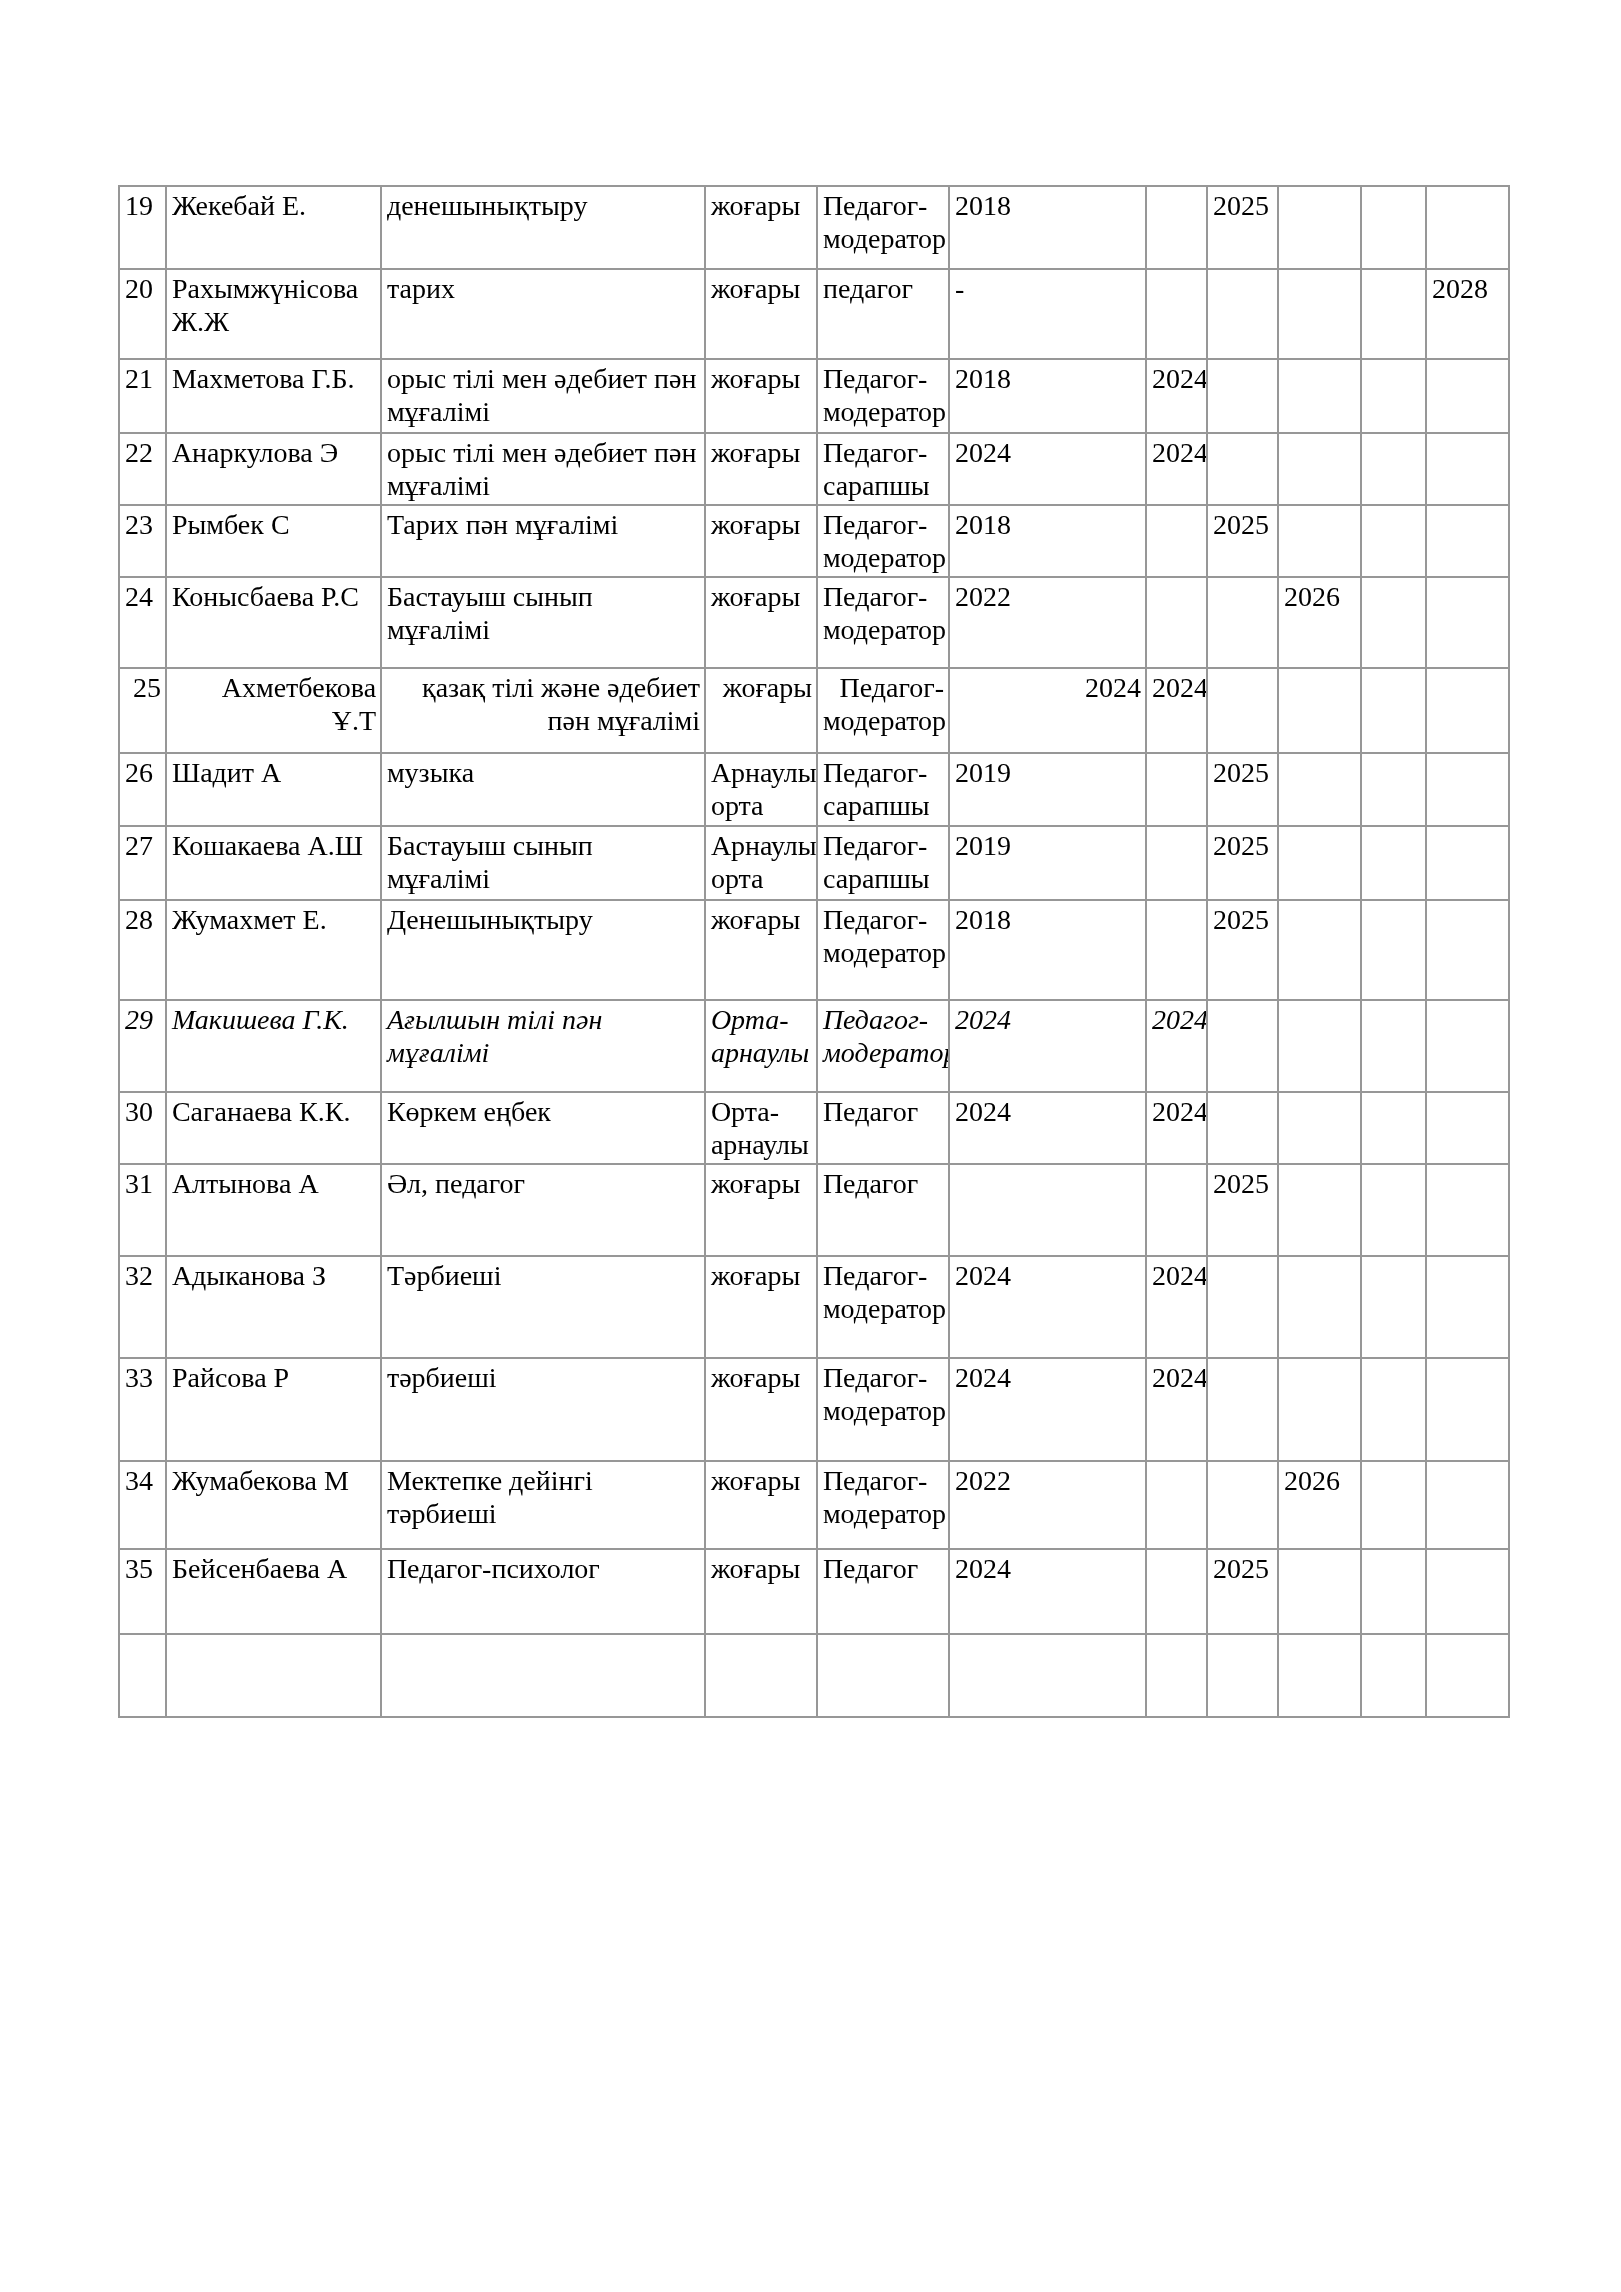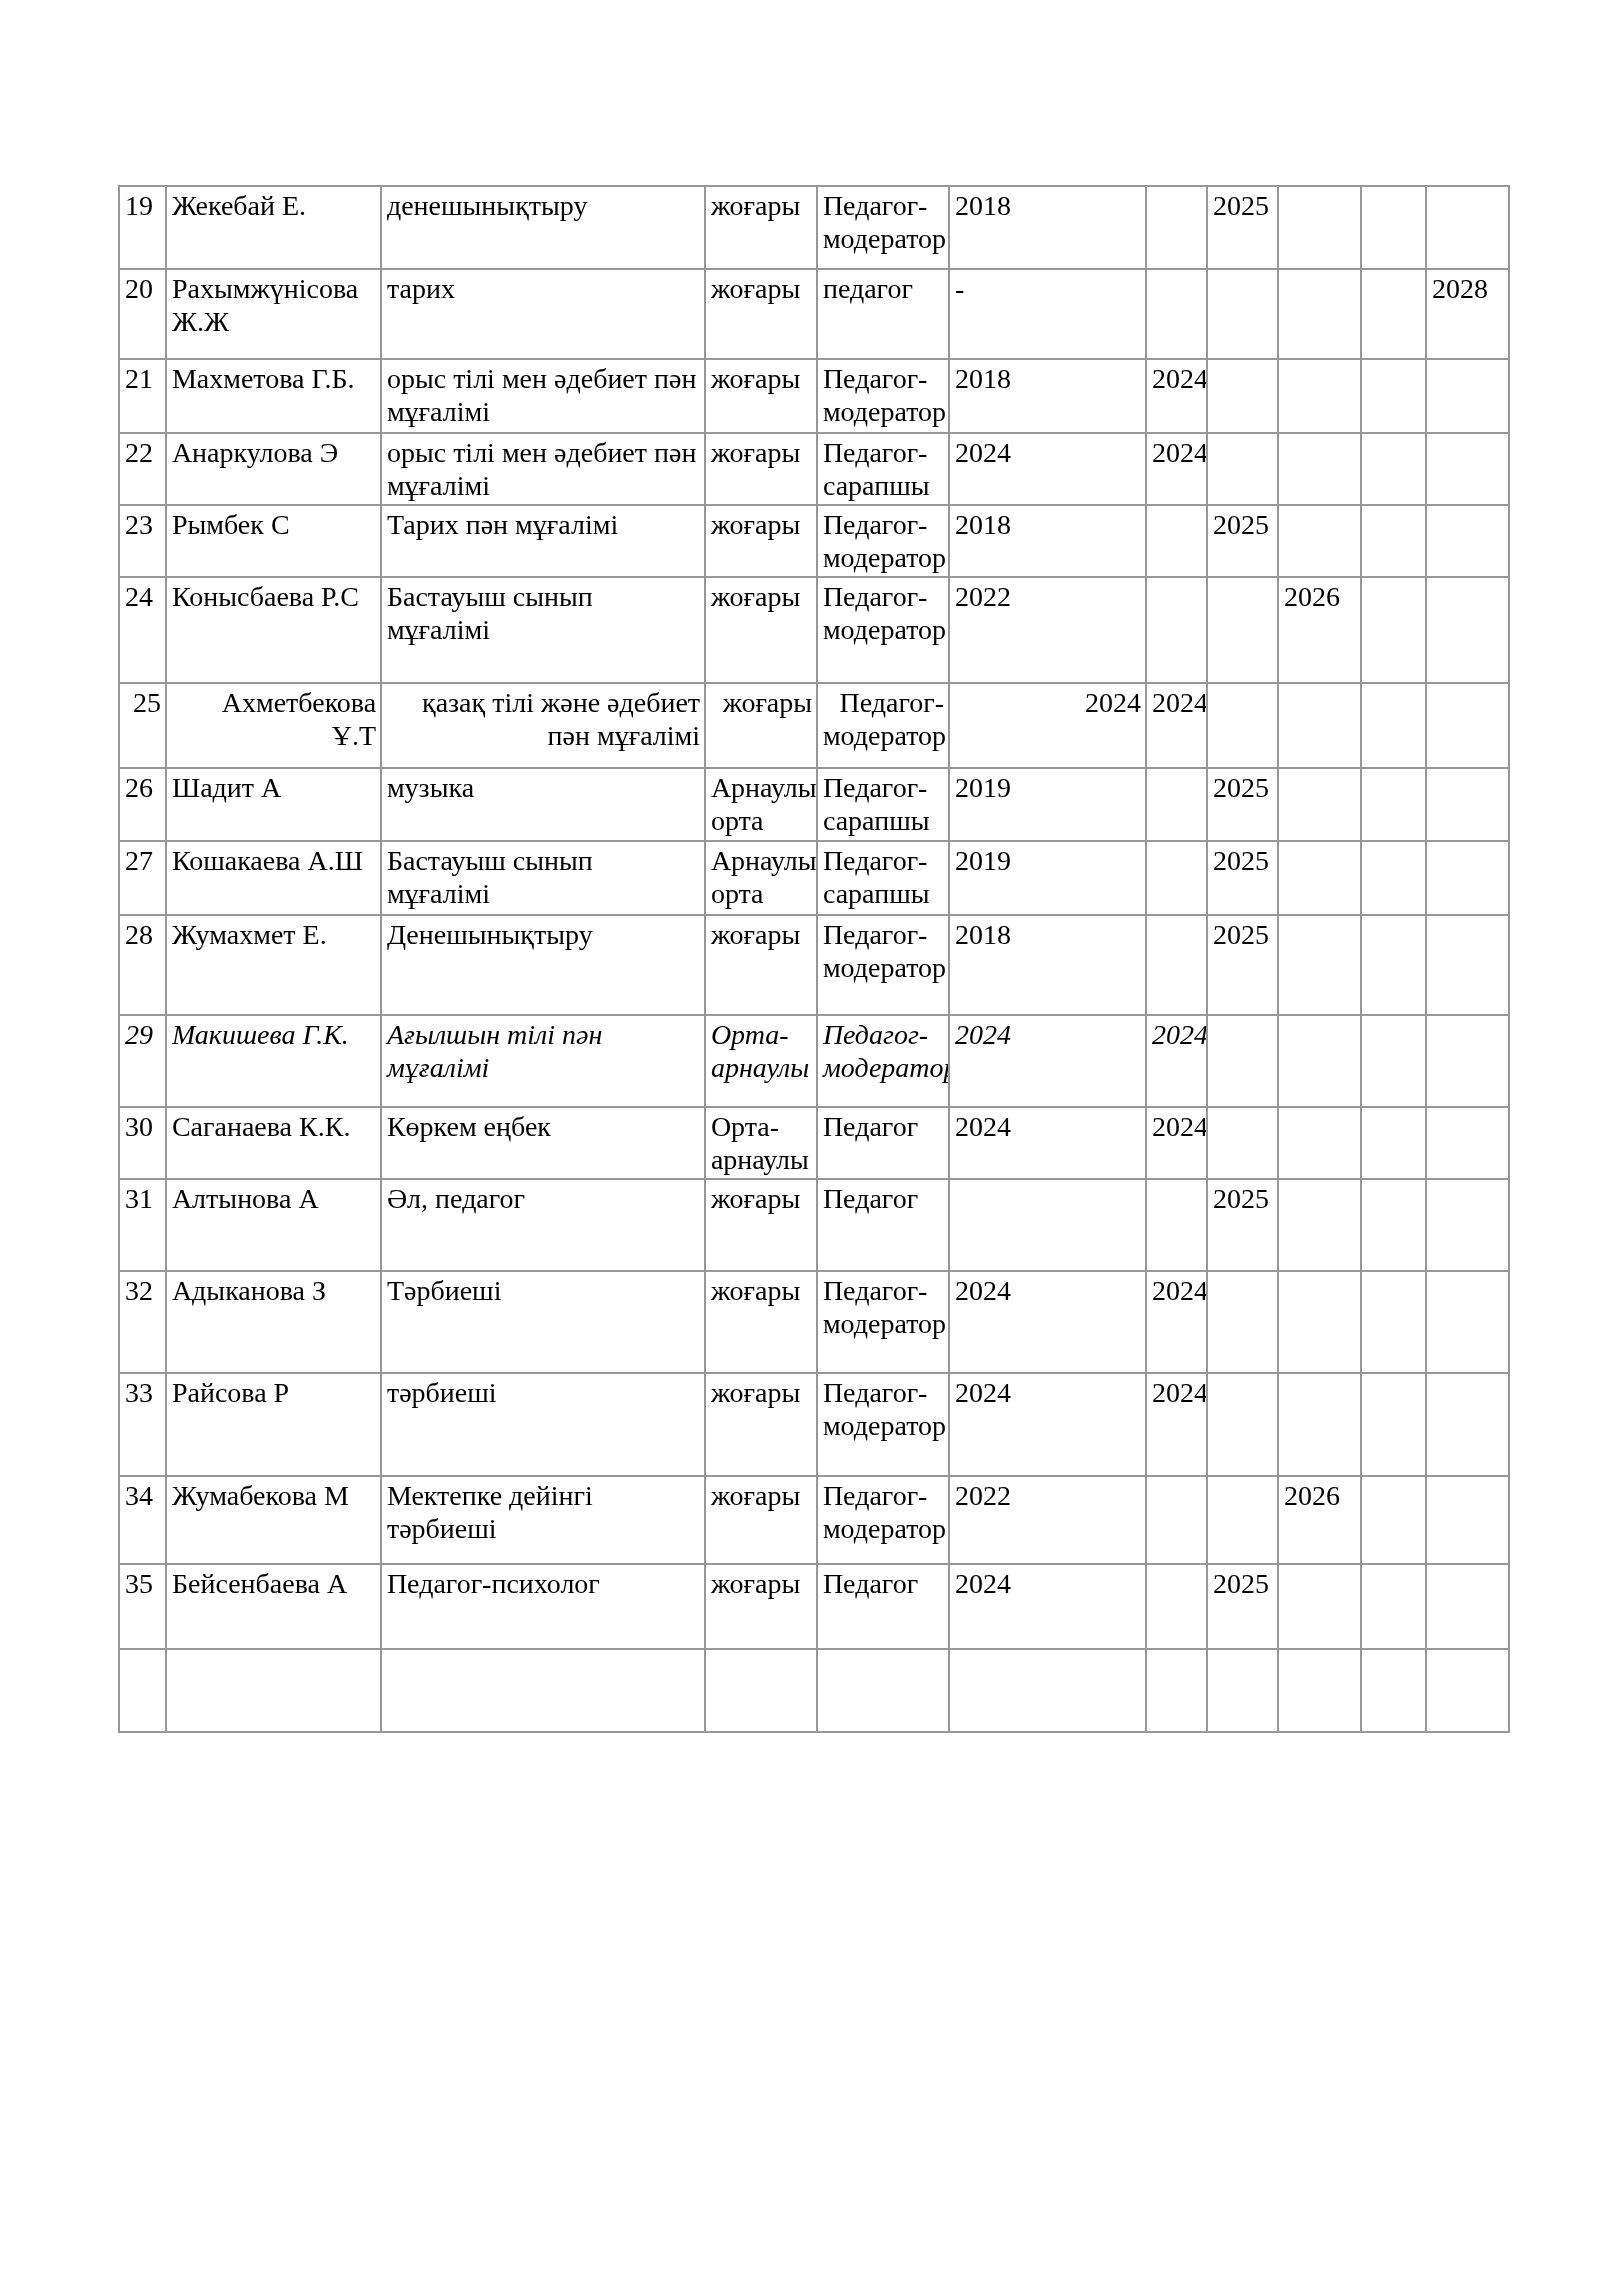--- a/index.html
+++ b/index.html
@@ -42,21 +42,21 @@
   col.c-c8{width:71px;}
   col.c-c9{width:83px;}
   col.c-c10{width:65px;}
   col.c-c11{width:83px;}
   
   tbody tr:nth-child(1){height:83px;}
   tbody tr:nth-child(2){height:90px;}
   tbody tr:nth-child(3){height:74px;}
   tbody tr:nth-child(4){height:71px;margin-top:46px;}
   tbody tr:nth-child(5){height:71px;}
-  tbody tr:nth-child(6){height:106px;border-radius:23px;}
+  tbody tr:nth-child(6){height:91px;border-radius:23px;}
   tbody tr:nth-child(7){height:85px;text-align:right;}
   tbody tr:nth-child(8){height:73px;}
   tbody tr:nth-child(9){height:74px;margin-top:47px;}
   tbody tr:nth-child(10){height:100px;}
   tbody tr:nth-child(11){height:92px;font-style:italic;}
   tbody tr:nth-child(12){height:71px;}
   tbody tr:nth-child(13){height:92px;}
   tbody tr:nth-child(14){height:102px;}
   tbody tr:nth-child(15){height:103px;padding-left:34px;}
   tbody tr:nth-child(16){height:88px;margin-left:24px;}

